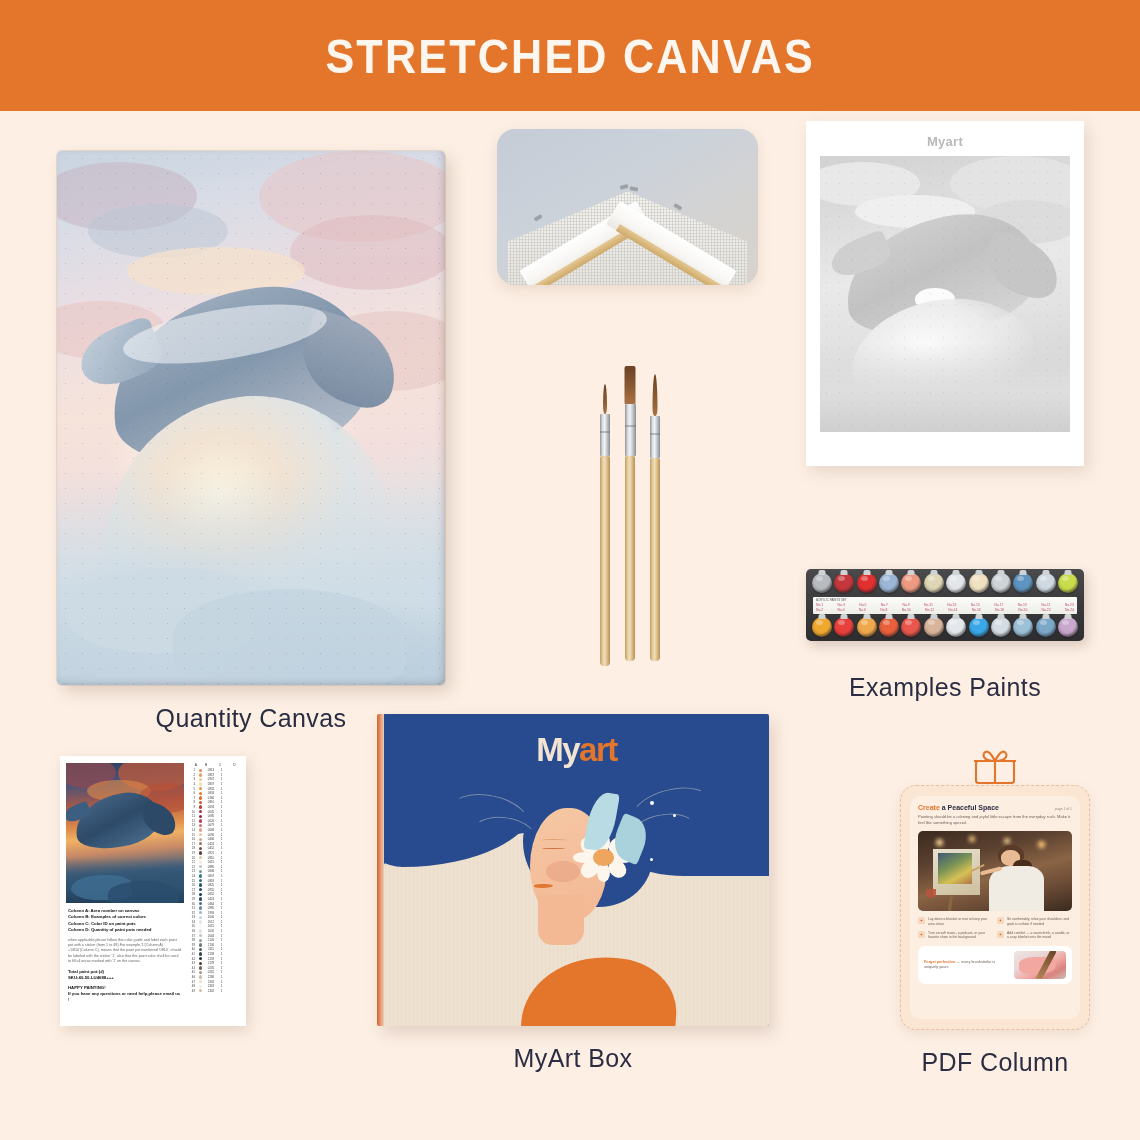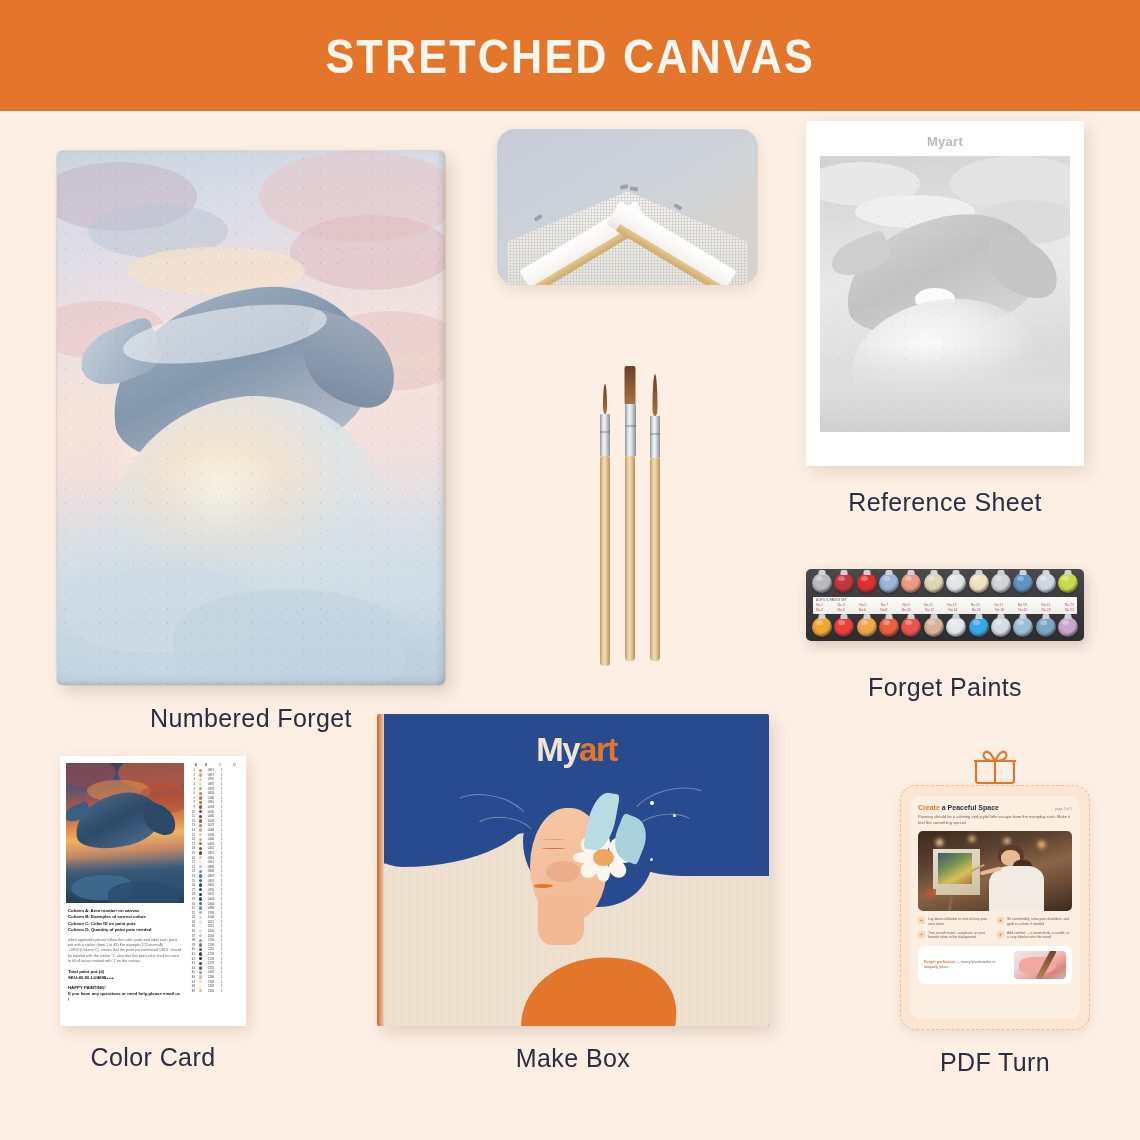--- a/index.html
+++ b/index.html
@@ -358,21 +358,21 @@
       </div>
 
       <div class="swirl"></div>
       <div class="wave-layer"></div>
       <div style="position:absolute;left:2%;bottom:6%;width:48%;height:16%;border-radius:60% 40% 30% 50%;background:#cddbe4;opacity:.8;"></div>
       <div style="position:absolute;left:30%;bottom:0%;width:60%;height:18%;border-radius:50% 50% 20% 30%;background:#c3d4e0;opacity:.75;"></div>
 
       <div class="numdots"></div>
       <div class="canvas-edge"></div>
     </div>
-    <div class="caption" style="margin-top:19px;">Numbered Forget</div>
+    <div class="caption" style="margin-top:19px;">Quantity Canvas</div>
   </div>
 
   <div class="cell prestr-wrap">
     <div class="prestr-obj">
 
       <div class="canvas-face" style="left:4%;top:40%;width:92%;height:62%;
            clip-path:polygon(50% 0%, 100% 52%, 100% 100%, 0% 100%, 0% 52%);"></div>
 
       <div class="bar bar-face" style="left:1%;top:46%;width:52%;height:17%;
            transform:rotate(-31deg);transform-origin:100% 0;border-radius:2px;"></div>
@@ -408,21 +408,20 @@
              border-radius:10% 70% 30% 60%;background:#c6c6c6;transform:rotate(16deg);"></div>
         <div style="position:absolute;left:38%;top:48%;width:16%;height:8%;border-radius:50%;background:#fbfbfb;"></div>
         <div style="position:absolute;left:12%;bottom:8%;width:74%;height:40%;
              border-radius:52% 48% 44% 56% / 60% 56% 44% 40%;
              background:radial-gradient(ellipse at 42% 38%, #fafafa 0%, #ececec 40%, rgba(230,230,230,0) 75%);transform:rotate(-8deg);"></div>
         <div style="position:absolute;left:-4%;bottom:-2%;width:108%;height:34%;
              background:linear-gradient(0deg,#cdcdcd 0%,#dedede 50%,rgba(222,222,222,0) 100%);"></div>
         <div style="position:absolute;inset:0;background-image:radial-gradient(circle, rgba(90,90,90,.35) .6px, transparent .9px);background-size:13px 11px;opacity:.5;"></div>
       </div>
     </div>
-    <div class="caption" style="margin-top:22px;">Reference Sheet</div>
   </div>
 
   <div class="cell brush-wrap">
     <div class="brush-stage">
 
       <div class="brush" style="left:103px;top:18px;height:282px;">
         <div class="b-tip" style="top:0;width:4px;height:30px;border-radius:50% 50% 40% 40%/70% 70% 30% 30%;"></div>
         <div class="b-ferrule" style="top:30px;height:42px;"></div>
         <div class="b-handle" style="top:72px;height:210px;"></div>
       </div>
@@ -496,21 +495,21 @@
           <div class="pot" style="background: radial-gradient(circle at 34% 30%, rgb(232, 86, 76), rgb(232, 86, 76) 55%, rgba(0, 0, 0, 0.22));"></div>
           <div class="pot" style="background: radial-gradient(circle at 34% 30%, rgb(216, 180, 154), rgb(216, 180, 154) 55%, rgba(0, 0, 0, 0.22));"></div>
           <div class="pot" style="background: radial-gradient(circle at 34% 30%, rgb(228, 232, 236), rgb(228, 232, 236) 55%, rgba(0, 0, 0, 0.22));"></div>
           <div class="pot" style="background: radial-gradient(circle at 34% 30%, rgb(58, 168, 232), rgb(58, 168, 232) 55%, rgba(0, 0, 0, 0.22));"></div>
           <div class="pot" style="background: radial-gradient(circle at 34% 30%, rgb(212, 221, 228), rgb(212, 221, 228) 55%, rgba(0, 0, 0, 0.22));"></div>
           <div class="pot" style="background: radial-gradient(circle at 34% 30%, rgb(156, 192, 216), rgb(156, 192, 216) 55%, rgba(0, 0, 0, 0.22));"></div>
           <div class="pot" style="background: radial-gradient(circle at 34% 30%, rgb(124, 168, 200), rgb(124, 168, 200) 55%, rgba(0, 0, 0, 0.22));"></div>
           <div class="pot" style="background: radial-gradient(circle at 34% 30%, rgb(200, 168, 204), rgb(200, 168, 204) 55%, rgba(0, 0, 0, 0.22));"></div>
         </div>
     </div>
-    <div class="caption" style="margin-top:32px;">Forget Paints</div>
+    <div class="caption" style="margin-top:32px;">Examples Paints</div>
   </div>
 
   <div class="cell cc-wrap">
     <div class="cc-obj">
       <div class="cc-left">
         <div class="cc-photo">
           <div class="pc" style="left:-8%;top:-4%;width:50%;height:22%;background:#8a4a52;opacity:.8;"></div>
           <div class="pc" style="left:44%;top:-6%;width:62%;height:26%;background:#c05a3a;opacity:.75;"></div>
           <div class="pc" style="left:18%;top:12%;width:54%;height:16%;background:#e08a4a;opacity:.6;"></div>
           <div class="pc" style="left:62%;top:14%;width:46%;height:22%;background:#b84e36;opacity:.6;"></div>
@@ -933,21 +932,20 @@
               <span class="cc-a">49</span>
               <span class="cc-b">
                 <span class="cc-sw" style="background: rgb(226, 184, 148);"></span>
               </span>
               <span class="cc-c">2302</span>
               <span class="cc-d">1</span>
             </div>
           </div>
       </div>
     </div>
-    <div class="caption" style="margin-top:17px;">Color Card</div>
   </div>
 
   <div class="cell box-wrap">
     <div class="box-obj">
       <div class="box-spine"></div>
       <div class="box-face">
         <div class="box-navy"></div>
         <div class="box-cream-hill"></div>
 
         <div class="hair" style="left:-4%;top:27%;width:44%;height:22%;border-radius:0 0 80% 20%/0 0 100% 40%;"></div>
@@ -999,21 +997,21 @@
         <div class="dotw" style="left:75%;top:32%;width:3px;height:3px;"></div>
         <div class="dotw" style="left:69%;top:46%;width:3px;height:3px;"></div>
 
         <div class="box-logo">
           <div>
             <span class="logo-my">My</span><span class="logo-my logo-art">art</span>
           </div>
         </div>
       </div>
     </div>
-    <div class="caption" style="margin-top:18px;">Make Box</div>
+    <div class="caption" style="margin-top:18px;">MyArt Box</div>
   </div>
 
   <div class="cell pdf-wrap">
     <div class="gift">
       <svg width="46" height="38" viewBox="0 0 46 38" fill="none" stroke="#e4762c" stroke-width="2.1">
         <rect x="4" y="14" width="38" height="22" rx="2.5"></rect>
         <line x1="2" y1="14" x2="44" y2="14"></line>
         <line x1="23" y1="14" x2="23" y2="36"></line>
         <path d="M23 14C23 14 14 14 12 10 C10.5 7 13 3.5 16 5 C19.5 6.7 23 14 23 14Z"></path>
         <path d="M23 14C23 14 32 14 34 10 C35.5 7 33 3.5 30 5 C26.5 6.7 23 14 23 14Z"></path>
@@ -1065,16 +1063,16 @@
           </div>
         <div class="banner">
           <div class="banner-t"><b>Forget perfection</b><span> — every brushstroke is uniquely yours</span></div>
           <div class="banner-img">
             <div style="position:absolute;left:10%;top:20%;width:70%;height:60%;background:#f2a8a0;border-radius:40% 20% 50% 30%;"></div>
             <div style="position:absolute;left:55%;top:-10%;width:6px;height:34px;background:linear-gradient(180deg,#6b4226,#b8895a);transform:rotate(28deg);border-radius:2px;"></div>
           </div>
         </div>
       </div>
     </div>
-    <div class="caption" style="margin-top:18px;">PDF Turn</div>
+    <div class="caption" style="margin-top:18px;">PDF Column</div>
   </div>
 
 </div>
 
 </body></html>

